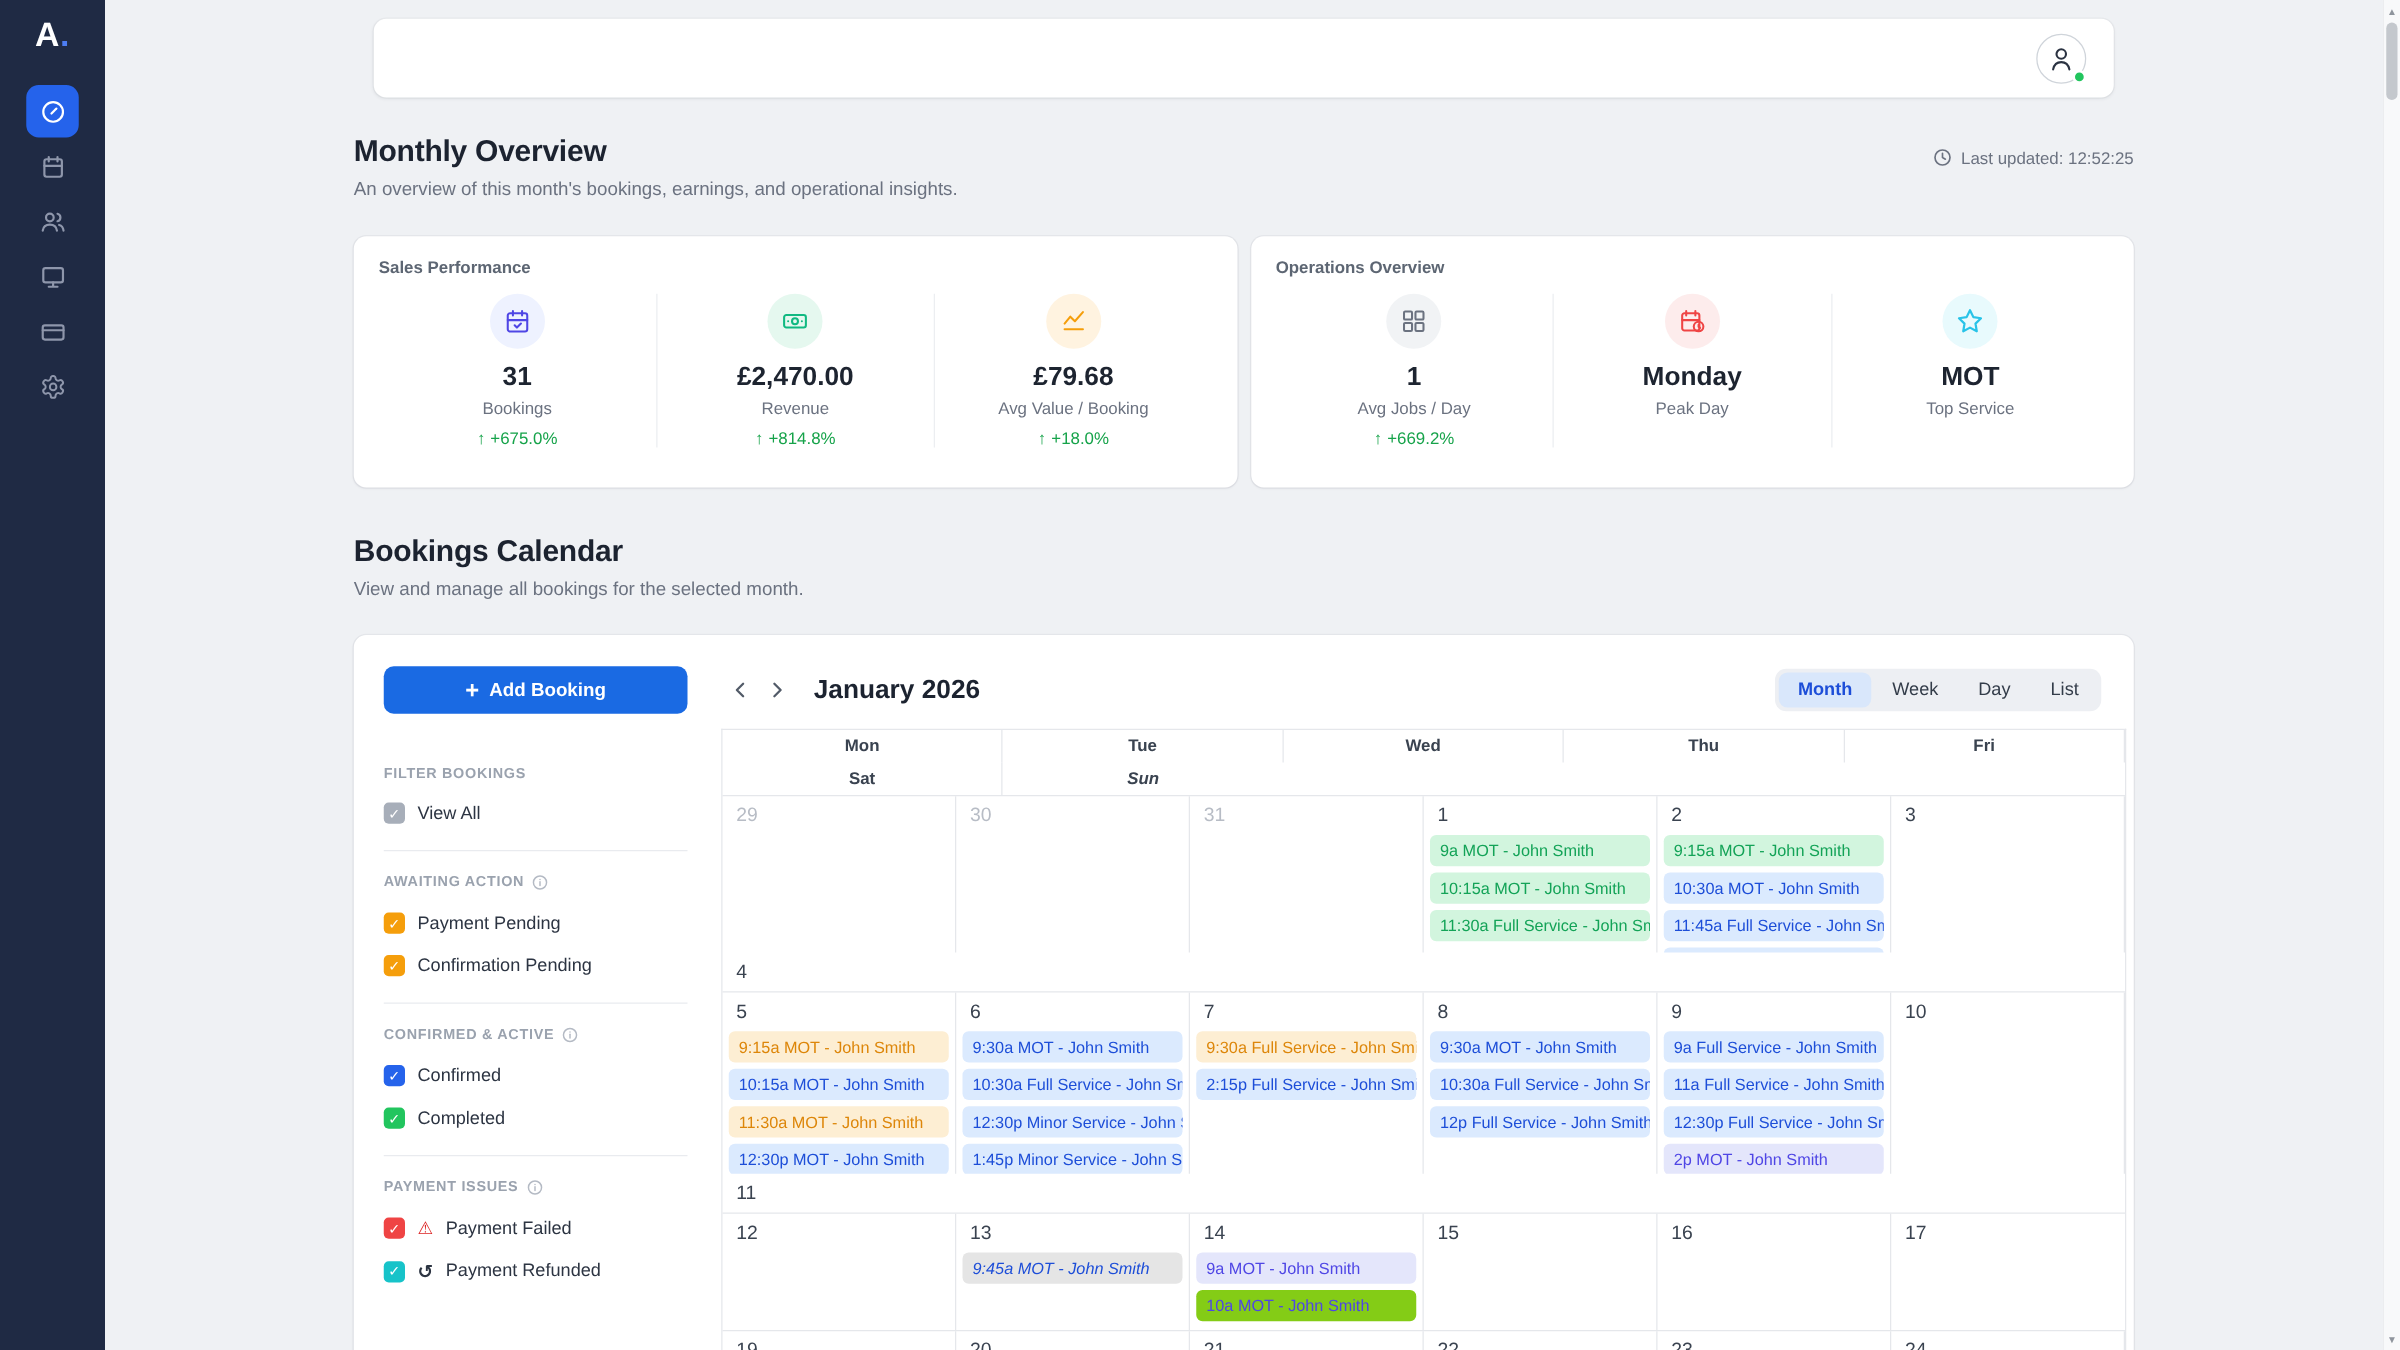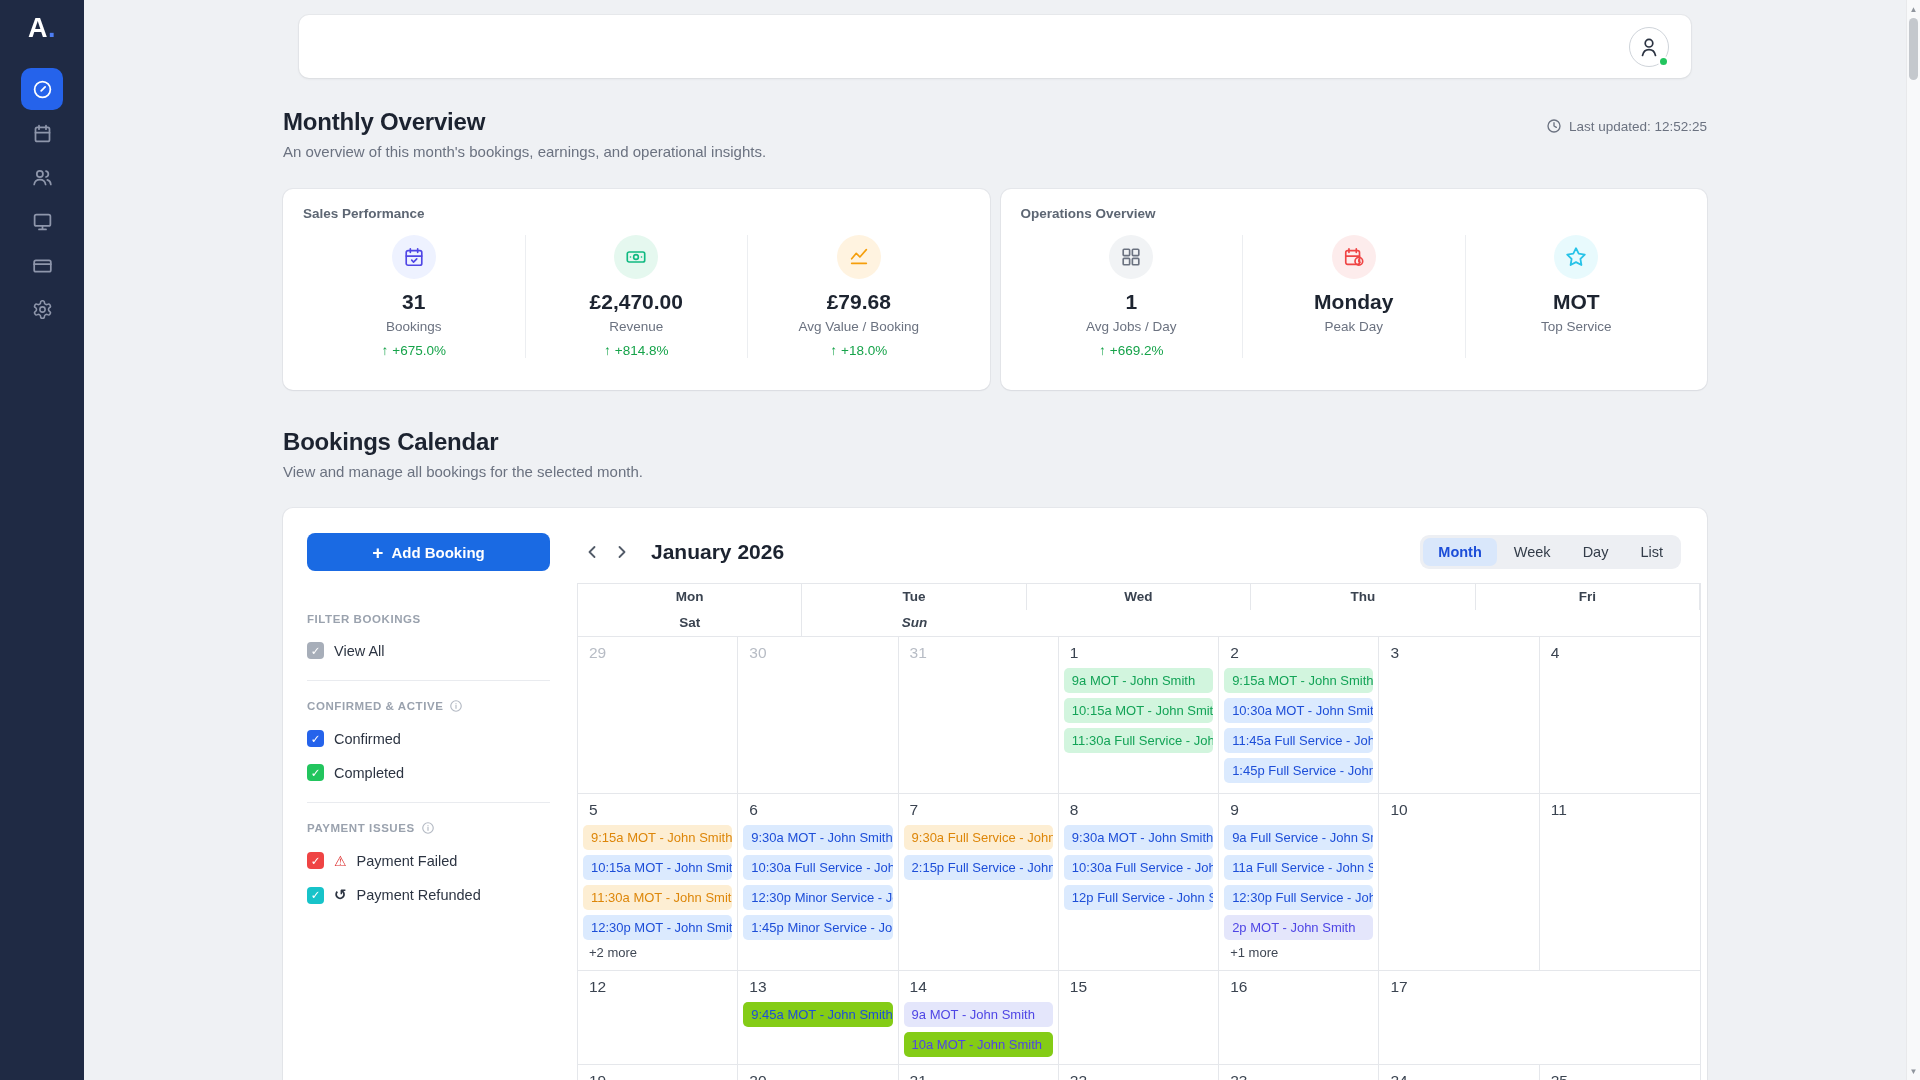--- a/index.html
+++ b/index.html
@@ -83,21 +83,21 @@
   .month-label{margin-left:14px;font-size:21px;font-weight:700;color:#1c2330;}
   .view-toggle{margin-left:auto;background:#edeff3;border-radius:9px;padding:3px;display:flex;gap:2px;}
   .view-btn{padding:6px 15px;border-radius:7px;font-size:14.5px;color:#333c49;font-weight:500;}
   .view-btn.active{background:#d9e7fb;color:#1d4ed8;font-weight:600;}
 
   .day-headers{display:grid;grid-template-columns:repeat(5,1fr);margin-top:12px;border:1px solid #e5e7eb;border-bottom:none;}
   .dh{height:26px;line-height:26px;text-align:center;font-size:13.5px;font-weight:600;color:#3a4350;border-right:1px solid #e5e7eb;}
   .dh:last-child{border-right:none;font-style:italic;}
 
   #cal-grid{border-left:1px solid #e5e7eb;border-right:1px solid #e5e7eb;border-bottom:1px solid #e5e7eb;}
-  .cal-week{display:grid;grid-template-columns:repeat(7,1fr);border-top:1px solid #e5e7eb;}
+  .cal-week{display:grid;grid-template-columns:repeat(6,1fr);border-top:1px solid #e5e7eb;}
   .week-0{height:157px;}.week-1{height:177px;}.week-2{height:94px;}.week-3{height:64px;}
   .cal-cell{border-right:1px solid #e5e7eb;overflow:hidden;min-width:0;}
   .cal-cell:last-child{border-right:none;}
   .day-num{padding:7px 0 6px 11px;font-size:15.5px;color:#3a4350;}
   .cal-cell.muted .day-num{color:#b7bcc5;}
   .event{margin:0 5px 5px;height:25px;line-height:25px;border-radius:5px;font-size:13px;font-weight:500;padding:0 8px;white-space:nowrap;overflow:hidden;cursor:pointer;}
   .ev-green{background:#d2f5de;color:#13a357;}
   .ev-blue{background:#dbeafe;color:#1d4ed8;}
   .ev-orange{background:#fdeed3;color:#dd8609;}
   .ev-purple{background:#e4e6fb;color:#4f46e5;}
@@ -294,20 +294,38 @@
         <span>Add Booking</span>
       </button>
 
       <div class="fheading">FILTER BOOKINGS</div>
 
       <label class="frow">
         <span class="cb cb-gray"></span>
         <span>View All</span>
       </label>
 
+      <div class="fsec">
+        <div class="fsec-head">
+          <span>AWAITING ACTION</span>
+          <svg class="info-ic" width="14" height="14" viewBox="0 0 24 24" fill="none" stroke="currentColor" stroke-width="2" stroke-linecap="round">
+                <circle cx="12" cy="12" r="9"></circle>
+                <path d="M12 11v5"></path>
+                <path d="M12 8h.01"></path>
+              </svg>
+        </div>
+        <label class="frow">
+          <span class="cb cb-orange"></span>
+          <span>Payment Pending</span>
+        </label>
+        <label class="frow">
+          <span class="cb cb-orange"></span>
+          <span>Confirmation Pending</span>
+        </label>
+      </div>
 
       <div class="fsec">
         <div class="fsec-head">
           <span>CONFIRMED &amp; ACTIVE</span>
           <svg class="info-ic" width="14" height="14" viewBox="0 0 24 24" fill="none" stroke="currentColor" stroke-width="2" stroke-linecap="round">
                 <circle cx="12" cy="12" r="9"></circle>
                 <path d="M12 11v5"></path>
                 <path d="M12 8h.01"></path>
               </svg>
         </div>
@@ -445,21 +463,21 @@
               <div class="cal-cell">
                 <div class="day-num">11</div>
               </div>
             </div>
             <div class="cal-week week-2">
               <div class="cal-cell">
                 <div class="day-num">12</div>
               </div>
               <div class="cal-cell">
                 <div class="day-num">13</div>
-                <div class="event ev-blue" style="background: #84cc16; color: rgb(29, 78, 216);">9:45a MOT - John Smith</div>
+                <div class="event ev-blue" style="background: #e5e5e5; color: rgb(29, 78, 216); font-style: italic;">9:45a MOT - John Smith</div>
               </div>
               <div class="cal-cell">
                 <div class="day-num">14</div>
                 <div class="event ev-purple" style="background: rgb(228, 230, 251); color: rgb(79, 70, 229);">9a MOT - John Smith</div>
                 <div class="event ev-purple" style="background: #84cc16; color: rgb(79, 70, 229);">10a MOT - John Smith</div>
               </div>
               <div class="cal-cell">
                 <div class="day-num">15</div>
               </div>
               <div class="cal-cell">

